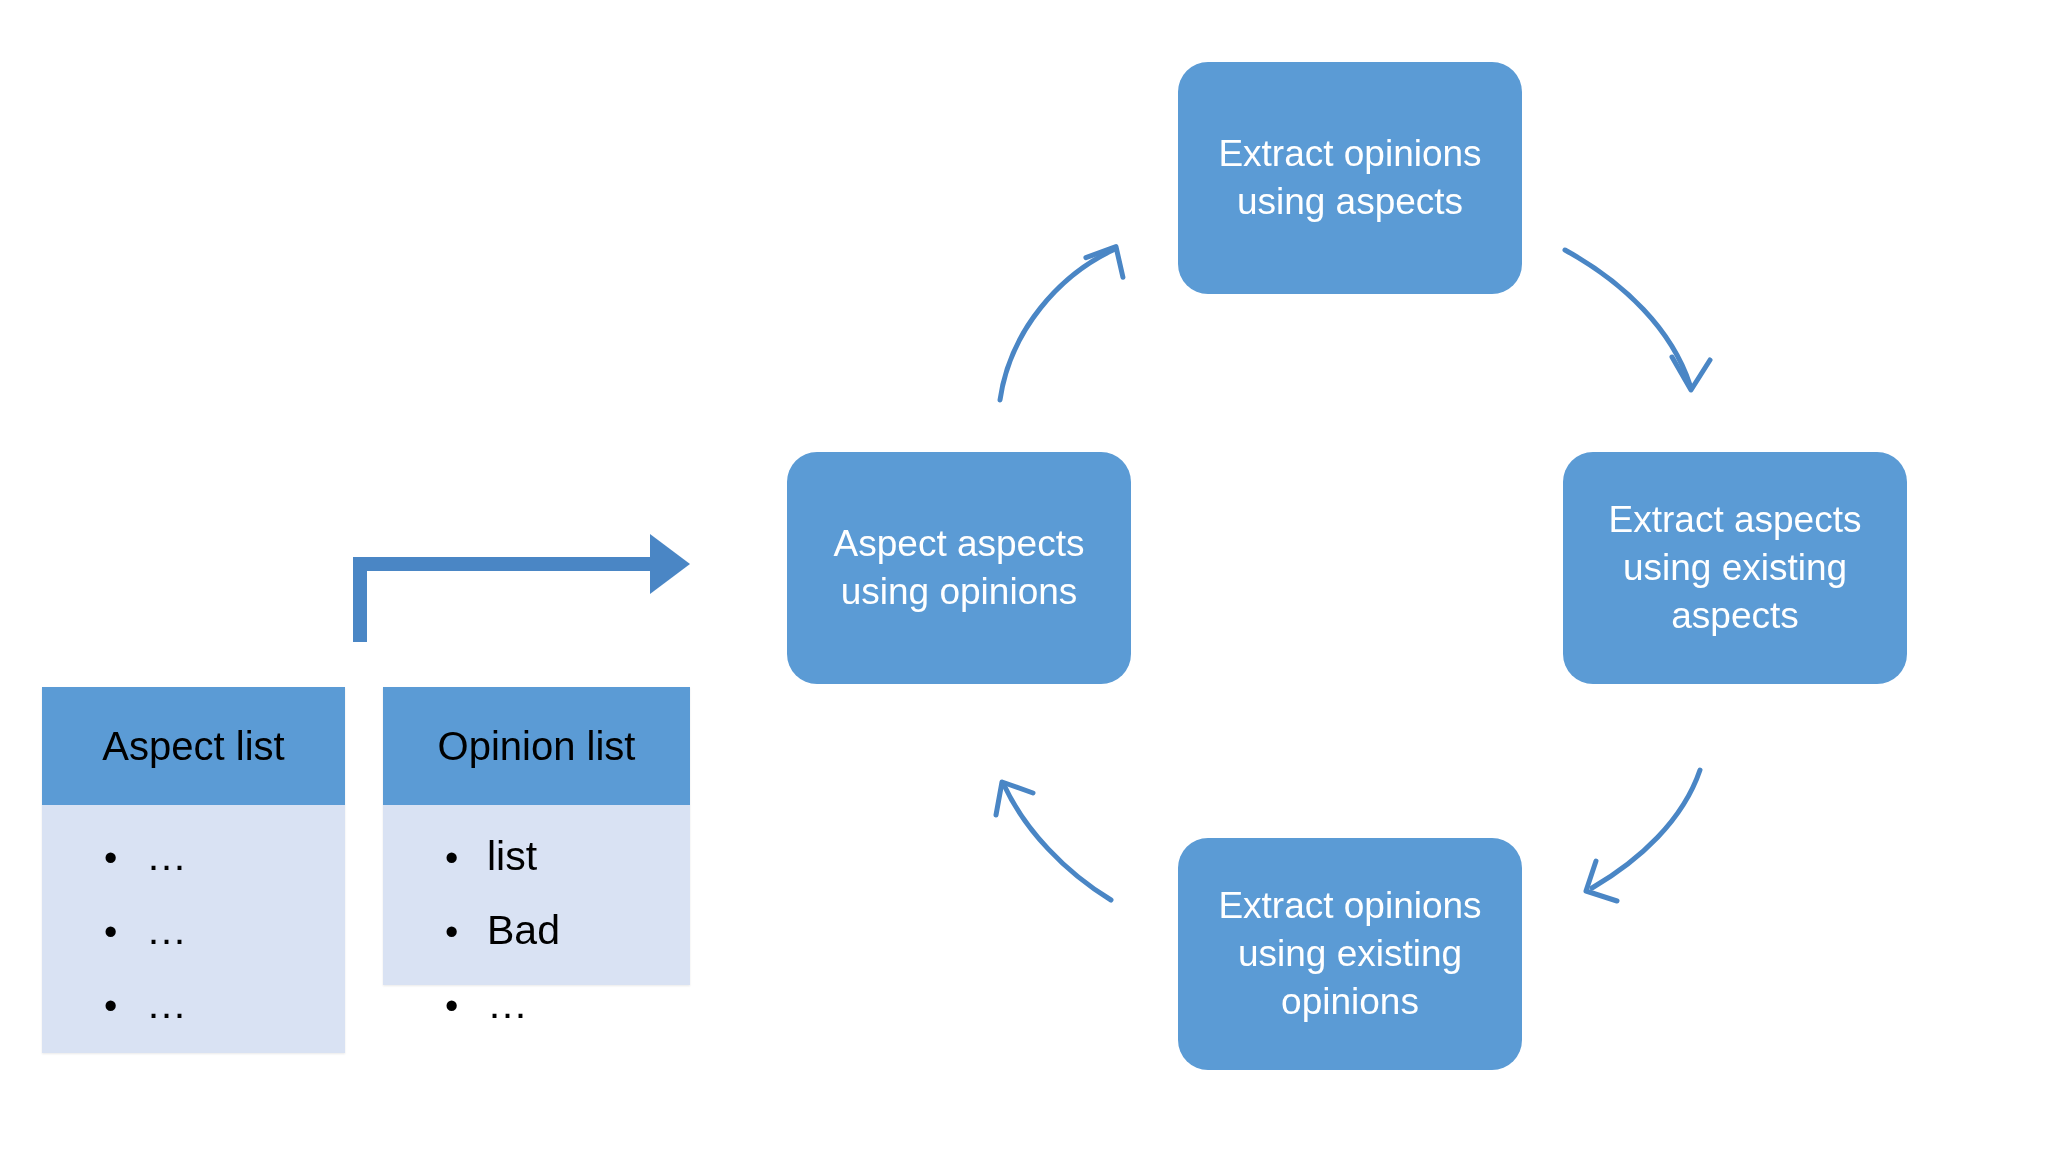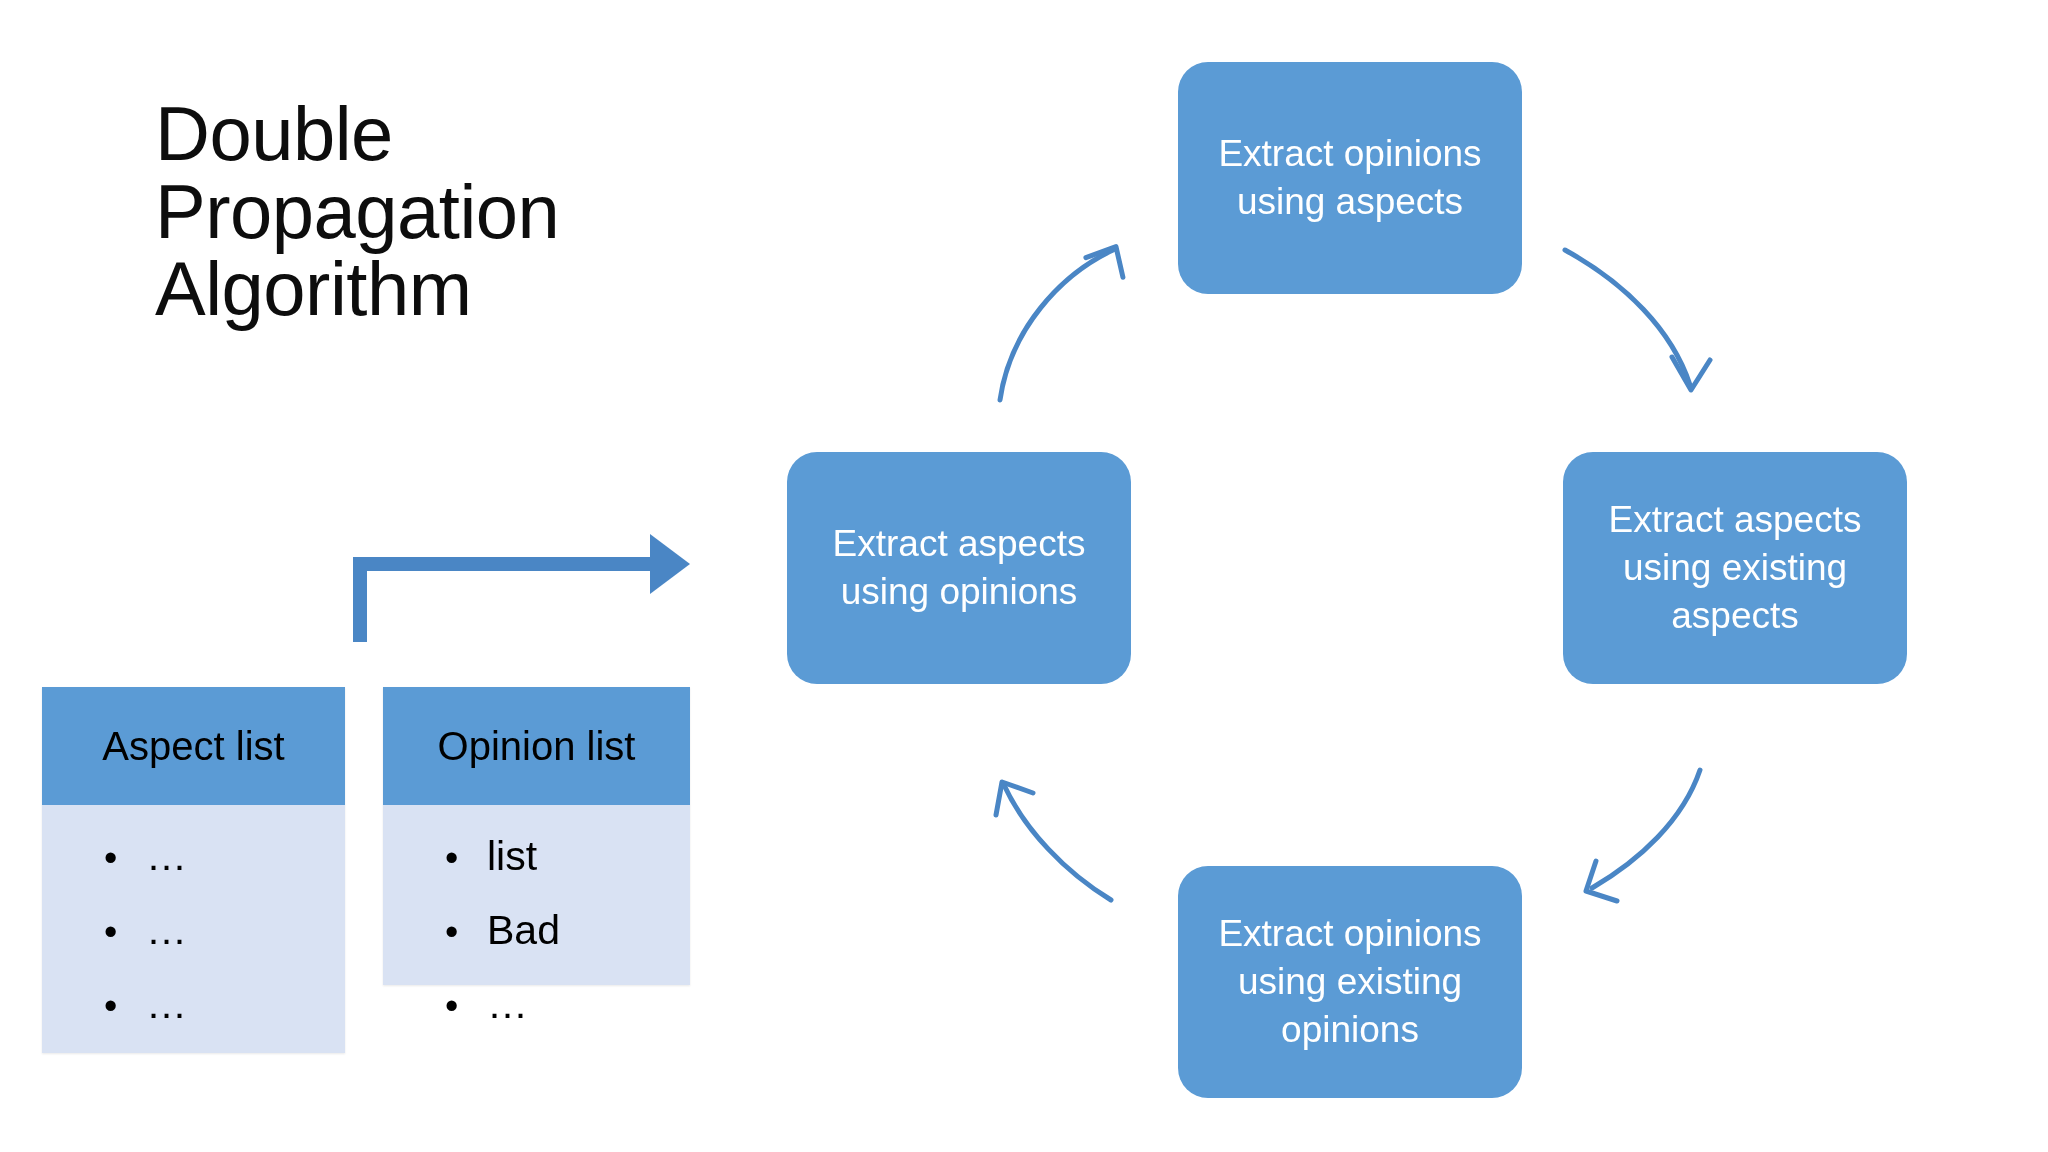--- a/index.html
+++ b/index.html
@@ -48,21 +48,21 @@
     text-align: center;
     font-size: 37px;
     line-height: 1.30;
     padding: 0 26px;
     box-sizing: border-box;
   }
   .cycle-box span { display: block; }
 
   #box-top    { left: 1178px; top: 62px;  width: 344px; height: 232px; }
   #box-right  { left: 1563px; top: 452px; width: 344px; height: 232px; }
-  #box-bottom { left: 1178px; top: 838px; width: 344px; height: 232px; margin-top: 28px; }
+  #box-bottom { left: 1178px; top: 838px; width: 344px; height: 232px; }
   #box-left   { left: 787px;  top: 452px; width: 344px; height: 232px; }
 
   
   #arrow-layer {
     position: absolute;
     left: 0; top: 0;
     width: 2048px;
     height: 1152px;
     pointer-events: none;
   }
@@ -111,37 +111,35 @@
   }
 
   #aspect-table  { left: 42px;  top: 687px; width: 303px; height: 366px; }
   #opinion-table { left: 383px; top: 687px; width: 307px; height: 298px; }
 </style>
 </head>
 <body>
 
 <div id="slide">
 
-  <div id="slide-title">Double Propagation
-Algorithm</div>
 
   <div class="cycle-box" id="box-top">
     <span>Extract opinions using aspects</span>
   </div>
 
   <div class="cycle-box" id="box-right">
     <span>Extract aspects using existing aspects</span>
   </div>
 
   <div class="cycle-box" id="box-bottom">
     <span>Extract opinions using existing opinions</span>
   </div>
 
   <div class="cycle-box" id="box-left">
-    <span>Extract aspects using opinions</span>
+    <span>Aspect aspects using opinions</span>
   </div>
 
   <svg id="arrow-layer" viewBox="0 0 2048 1152">
 
     <g>
       <path d="M 1000 400 C 1010 330 1060 275 1113 250" fill="none" stroke="#4A86C5" stroke-width="5" stroke-linecap="round"></path>
       <path d="M 1085 247 L 1117 248 L 1112 279" fill="none" stroke="#4A86C5" stroke-width="5" stroke-linecap="round" stroke-linejoin="round" transform="rotate(-22 1113 250)"></path>
     </g>
 
     <g>

